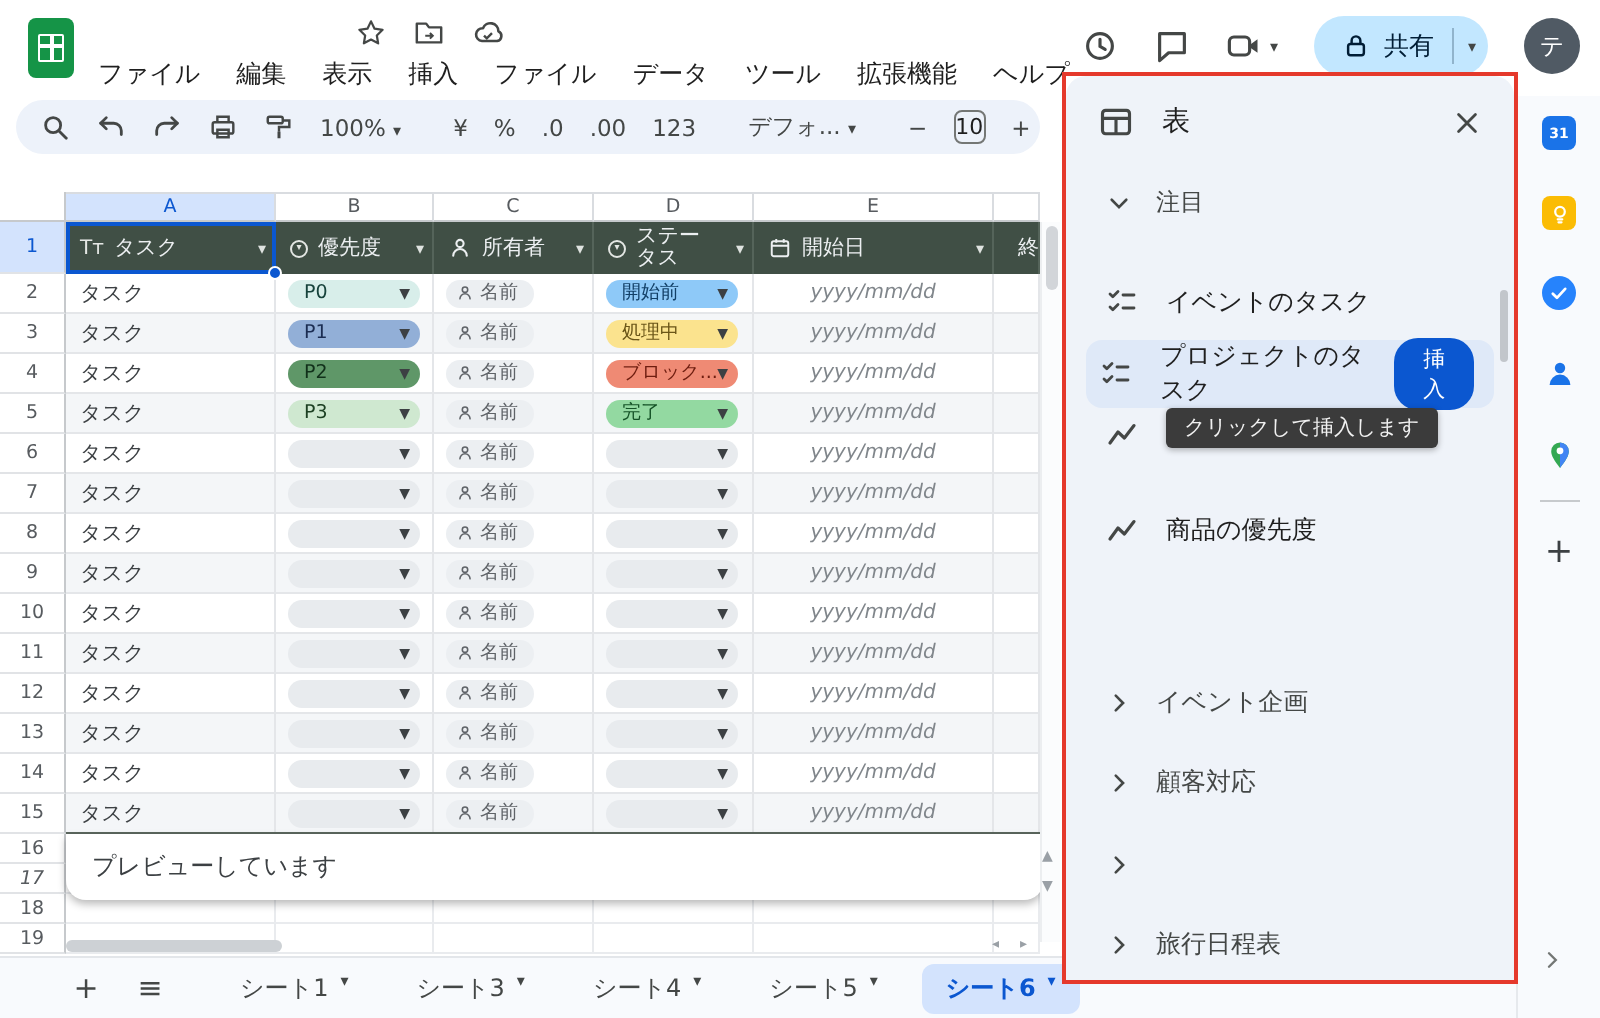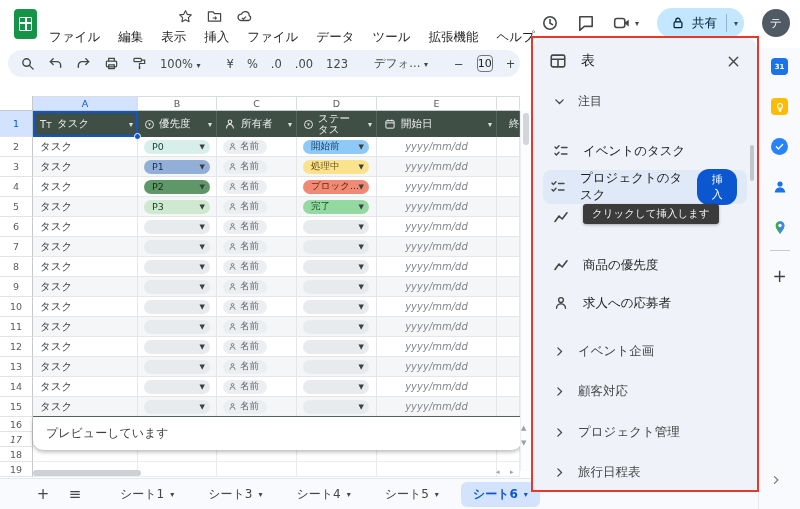--- a/index.html
+++ b/index.html
@@ -71,21 +71,21 @@
   .tail-row .tc { border-right:1px solid #e9ebee; height:100%; }
   #preview-toast { position:absolute; left:33px; top:321px; width:489px; height:33px; background:#fff; border-radius:0 0 10px 10px; box-shadow:0 2px 4px rgba(0,0,0,.28); display:flex; align-items:center; padding-left:13px; font-size:12px; color:#3c4043; }
   #v-scroll { position:absolute; left:520px; top:15px; width:10px; height:360px; background:#fbfcfd; border-left:1px solid #eceef0; }
   #v-thumb { position:absolute; left:2px; top:2px; width:6px; height:32px; background:#d2d5d9; border-radius:3px; }
   .scroll-arrow { position:absolute; font-size:7px; color:#9aa0a6; }
   #h-thumb { position:absolute; left:33px; top:374px; width:108px; height:6px; background:#cdd1d5; border-radius:3px; }
 
   
   #tabbar { left:0; top:478px; width:758px; height:31px; background:#f8fafd; border-top:1px solid #e3e6ea; display:flex; align-items:center; padding-left:30px; gap:6px; }
   #tabbar .bar-ic { color:#444746; width:26px; text-align:center; font-size:15px; }
-  .sheet-tab { display:flex; align-items:center; gap:6px; padding:4px 12px; border-radius:6px; font-size:12px; color:#444746; }
+  .sheet-tab { display:flex; gap:6px; padding:4px 12px; border-radius:6px; font-size:12px; color:#444746; }
   .sheet-tab .tcar { font-size:8px; }
   .sheet-tab.active { background:#d3e3fd; color:#0b57d0; font-weight:bold; }
 
   
   #sidebar { left:533px; top:38px; width:224px; height:452px; background:#eff3f9; border-radius:10px 10px 0 0; overflow:hidden; }
   #sb-header { position:absolute; left:0; top:0; width:100%; height:46px; display:flex; align-items:center; padding:0 16px; gap:14px; }
   #sb-title { font-size:14px; color:#1f1f1f; }
   #sb-close { margin-left:auto; color:#444746; }
   .sb-section { position:absolute; left:10px; display:flex; align-items:center; gap:12px; padding:0 10px; height:26px; color:#444746; font-size:12px; width:204px; }
   .sb-item { position:absolute; left:10px; display:flex; align-items:center; gap:14px; padding:0 10px; height:30px; color:#1f1f1f; font-size:12.5px; width:204px; border-radius:8px; }
@@ -886,47 +886,38 @@
 
   <div class="sb-item" style="top:212px">
     <span class="sbic">
         <svg class="ic" width="16" height="16">
           <use href="#i-chart"></use>
         </svg>
       </span>
     <span>商品の優先度</span>
   </div>
 
-  <div class="sb-item" style="top:250px">
-    <span class="sbic">
-        <svg class="ic" width="16" height="16">
-          <use href="#i-person"></use>
-        </svg>
-      </span>
-    <span>求人への応募者</span>
-  </div>
 
   <div id="sb-collapsed-host">
       <div class="sb-section" style="top: 300px; color: rgb(68, 71, 70); font-size: 12.5px;">
         <svg class="ic" width="13" height="13">
           <use href="#i-chevright"></use>
         </svg>
         <span>イベント企画</span>
       </div>
       <div class="sb-section" style="top: 340px; color: rgb(68, 71, 70); font-size: 12.5px;">
         <svg class="ic" width="13" height="13">
           <use href="#i-chevright"></use>
         </svg>
         <span>顧客対応</span>
       </div>
       <div class="sb-section" style="top: 381px; color: rgb(68, 71, 70); font-size: 12.5px;">
         <svg class="ic" width="13" height="13">
           <use href="#i-chevright"></use>
         </svg>
-        <span>プロジェクト管理</span>
       </div>
       <div class="sb-section" style="top: 421px; color: rgb(68, 71, 70); font-size: 12.5px;">
         <svg class="ic" width="13" height="13">
           <use href="#i-chevright"></use>
         </svg>
         <span>旅行日程表</span>
       </div>
     </div>
   <div id="sb-scroll-thumb"></div>
 </div>

